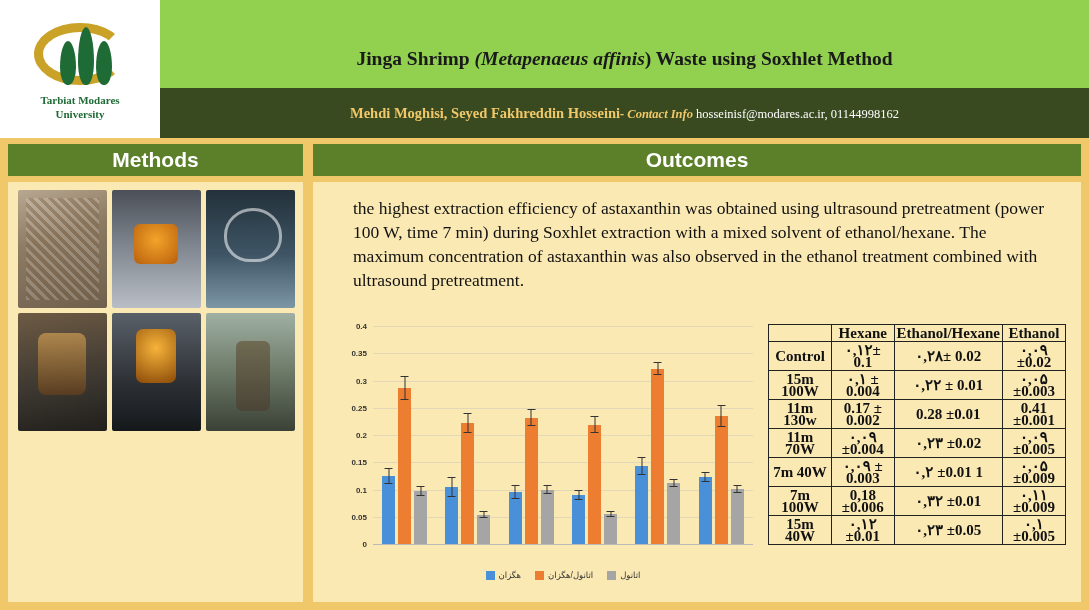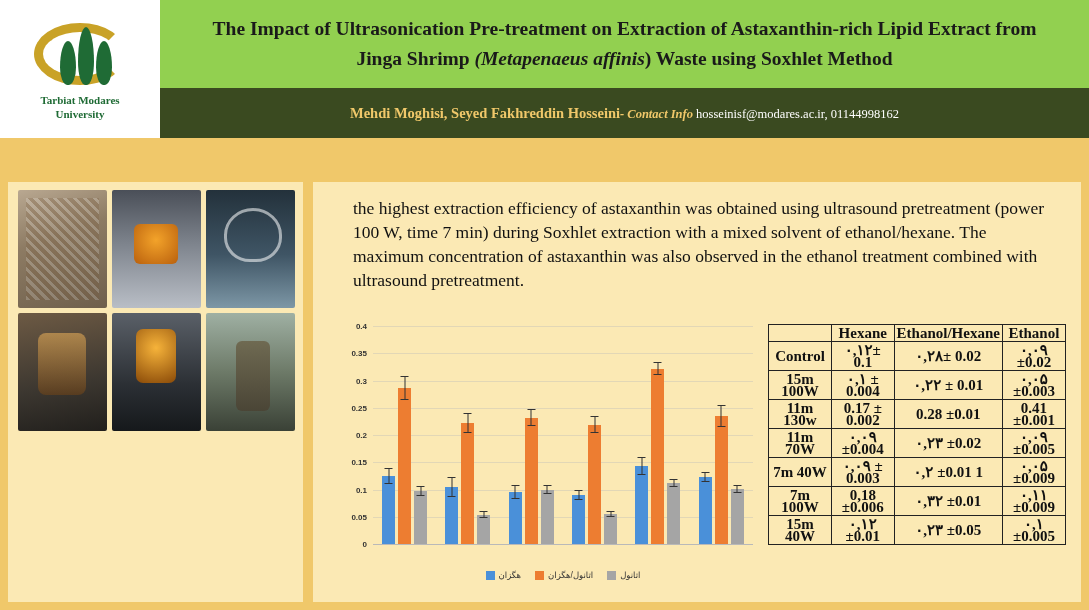--- a/index.html
+++ b/index.html
@@ -173,32 +173,38 @@
         <div class="leaf l3"></div>
       </div>
       <div class="logo-text">
         <div>Tarbiat Modares</div>
         <div>University</div>
       </div>
     </div>
 
     <div class="title-band">
       <div class="title-text">
-        <span>The Impact of Ultrasonication Pre-treatment on Extraction of Astaxanthin-rich Lipid Extract from</span><br>
+        <br>
         <span>Jinga Shrimp </span><span class="ital">(Metapenaeus affinis</span><span>) Waste using Soxhlet Method</span>
       </div>
     </div>
 
     <div class="authors-band">
       <div class="authors-text">
         <span>Mehdi Moghisi, Seyed Fakhreddin Hosseini</span><span class="contact">- Contact Info </span><span class="contact-val">hosseinisf@modares.ac.ir, 01144998162</span>
       </div>
     </div>
   </div>
 
+  <div class="bar bar-methods">
+    <span>Methods</span>
+  </div>
+  <div class="bar bar-outcomes">
+    <span>Outcomes</span>
+  </div>
 
   <div class="methods-panel">
     <div class="photo-grid">
       <div class="photo p1"></div>
       <div class="photo p2"></div>
       <div class="photo p3"></div>
       <div class="photo p4"></div>
       <div class="photo p5"></div>
       <div class="photo p6"></div>
     </div>

